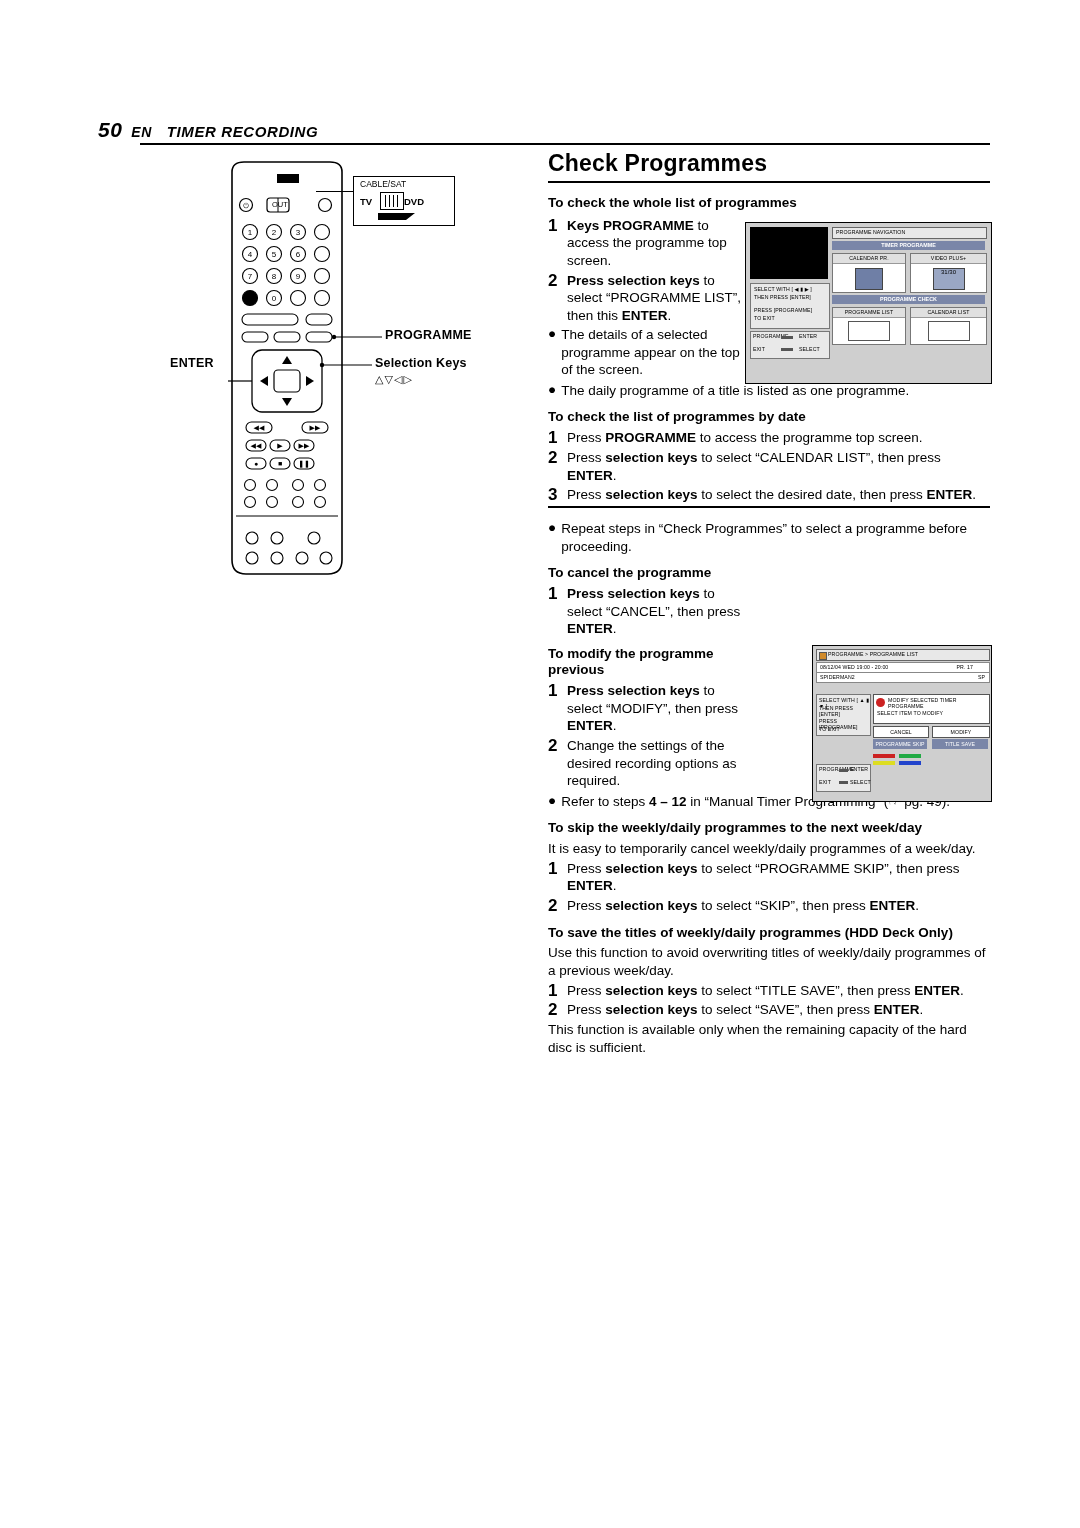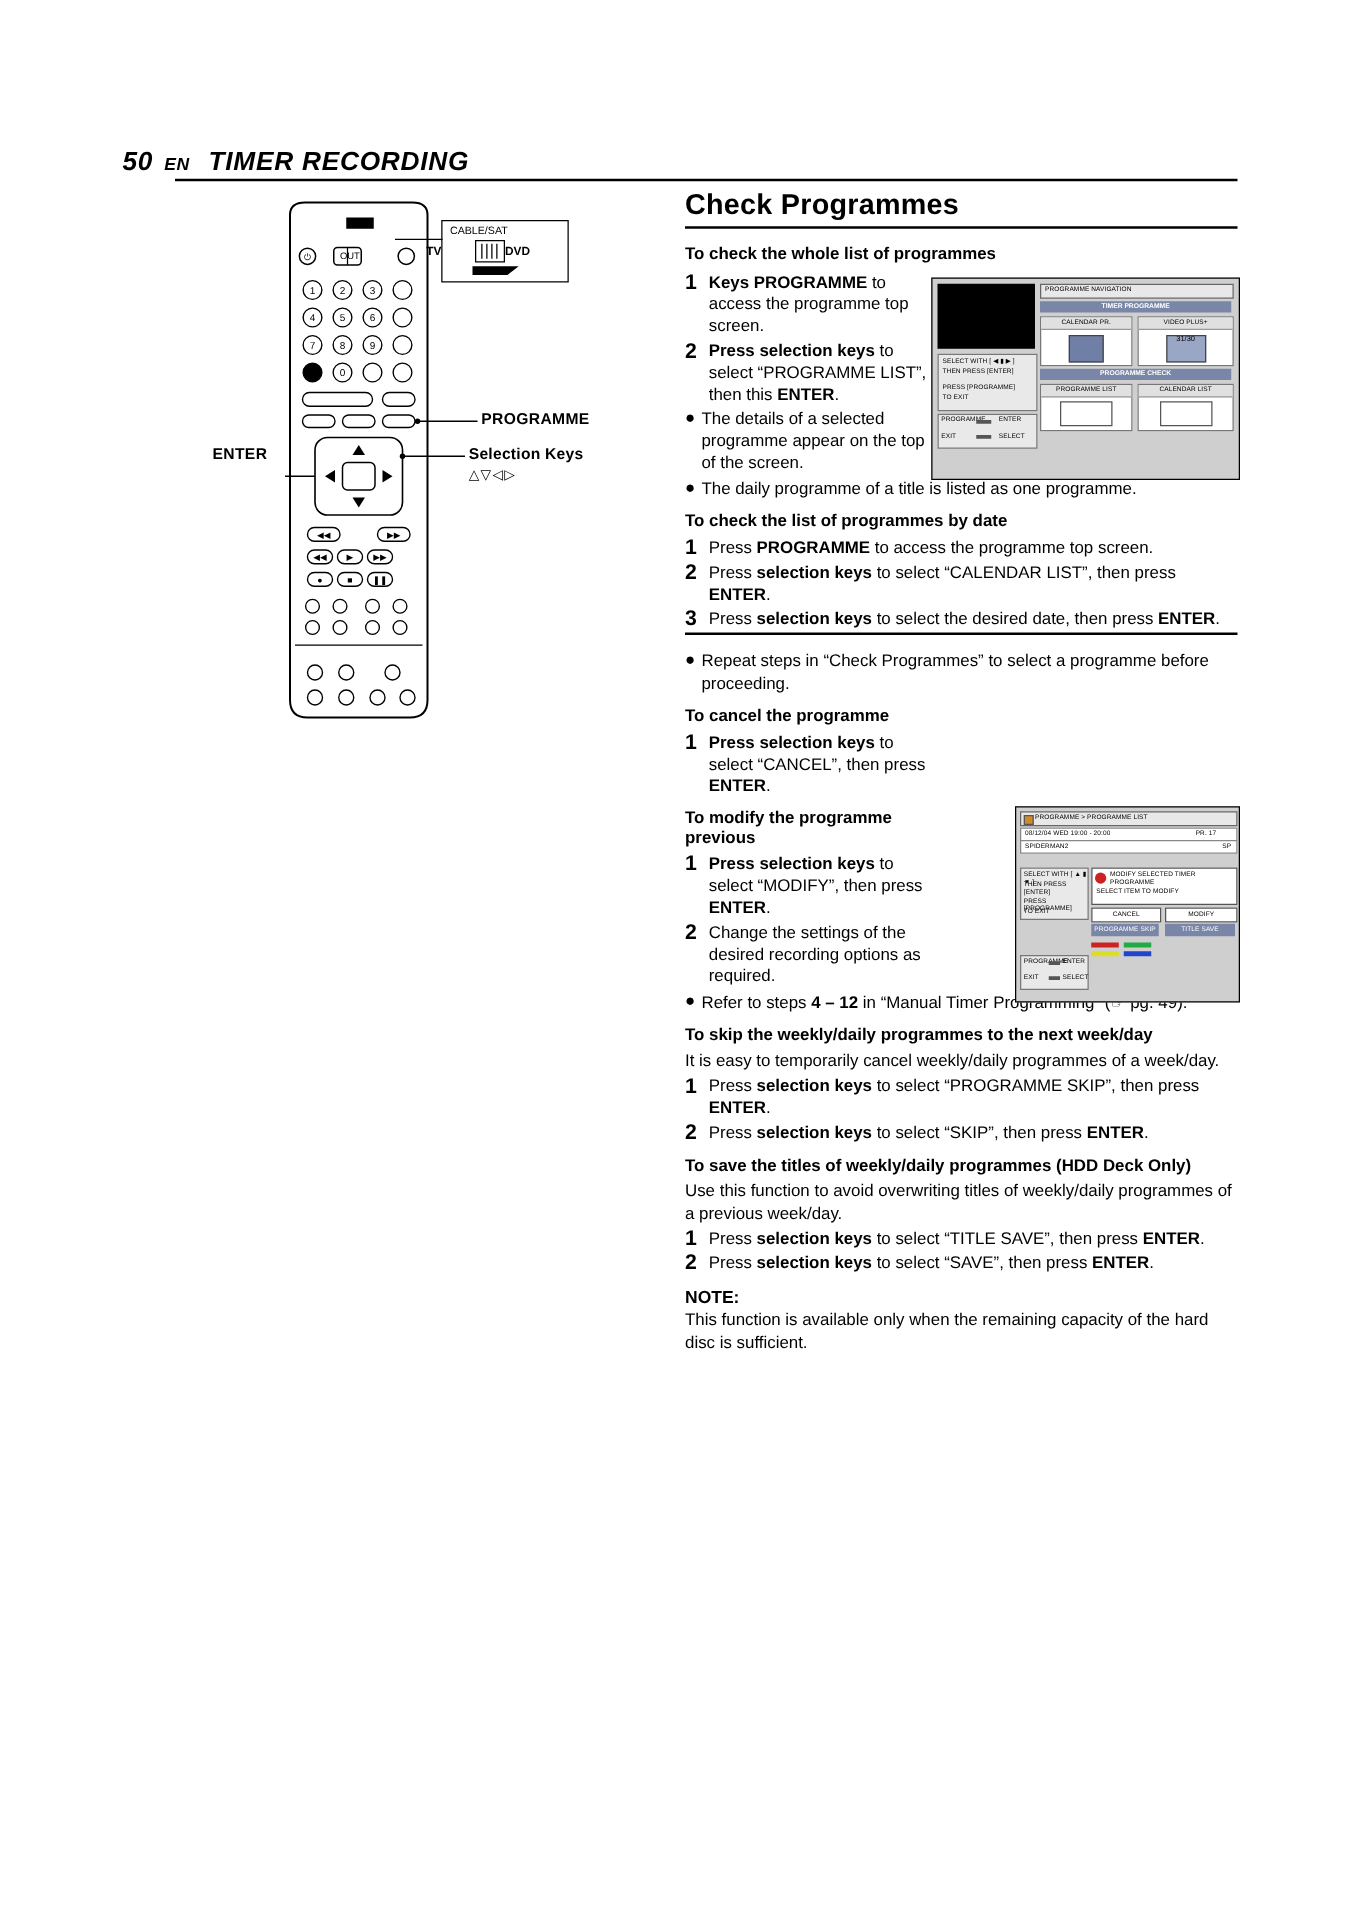--- a/index.html
+++ b/index.html
@@ -11,21 +11,21 @@
     position:relative;
     overflow:hidden;
   }
   .page{position:relative;width:873px;height:1528px;text-decoration:underline;}
 
   
   .hdr{position:absolute;left:98px;top:118px;width:892px;}
   .hdr-row{display:flex;align-items:baseline;gap:9px;}
   .pg-num{font-size:21px;font-weight:bold;font-style:italic;letter-spacing:.5px;}
   .pg-en{font-size:14px;font-weight:bold;font-style:italic;letter-spacing:.5px;}
-  .pg-sect{font-size:21px;font-weight:bold;font-style:italic;letter-spacing:.6px;margin-left:6px;}
+  .pg-sect{font-size:15px;font-weight:bold;font-style:italic;letter-spacing:.6px;margin-left:6px;}
   .hdr-rule{position:absolute;left:140px;top:143px;width:850px;height:2px;background:#000;}
 
   
   .remote-wrap{position:absolute;left:222px;top:160px;width:310px;height:420px;}
 
   
   .col{position:absolute;left:548px;top:150px;width:442px;}
   h1.sec{
     font-size:23px;font-weight:bold;margin:0 0 4px 0;letter-spacing:.2px;
   }
@@ -181,21 +181,21 @@
     </svg>
 
     <div style="position:absolute;left:163px;top:168px;font-size:12.5px;font-weight:bold;letter-spacing:.3px;">PROGRAMME</div>
     <div style="position:absolute;left:-52px;top:196px;font-size:12.5px;font-weight:bold;letter-spacing:.3px;">ENTER</div>
     <div style="position:absolute;left:153px;top:196px;font-size:12.5px;font-weight:bold;letter-spacing:.2px;">Selection Keys</div>
     <div style="position:absolute;left:153px;top:213px;font-size:11px;letter-spacing:1px;">△▽◁▷</div>
   </div>
 
   <div style="position:absolute;left:353px;top:176px;width:100px;height:48px;border:1px solid #000;background:#fff;"></div>
   <div style="position:absolute;left:360px;top:179px;font-size:8.5px;">CABLE/SAT</div>
-  <div style="position:absolute;left:341px;top:196px;font-size:9.5px;font-weight:bold;">TV</div>
+  <div style="position:absolute;left:360px;top:196px;font-size:9.5px;font-weight:bold;">TV</div>
   <div style="position:absolute;left:404px;top:196px;font-size:9.5px;font-weight:bold;">DVD</div>
   <div style="position:absolute;left:380px;top:192px;width:22px;height:16px;border:1px solid #000;background:#fff;">
     <div style="position:absolute;left:4px;top:2px;width:1px;height:12px;background:#000;"></div>
     <div style="position:absolute;left:8px;top:2px;width:1px;height:12px;background:#000;"></div>
     <div style="position:absolute;left:12px;top:2px;width:1px;height:12px;background:#000;"></div>
     <div style="position:absolute;left:16px;top:2px;width:1px;height:12px;background:#000;"></div>
   </div>
   <div style="position:absolute;left:378px;top:213px;width:28px;height:0;border-top:7px solid #000;border-right:9px solid transparent;"></div>
   <div style="position:absolute;left:272px;top:200px;font-size:7.5px;">OUT</div>
 
@@ -298,21 +298,20 @@
 
     <div class="step">
       <span class="n">1</span>
       <span class="b"><span>Press </span><b>selection keys</b><span> to select “TITLE SAVE”, then press </span><b>ENTER</b><span>.</span></span>
     </div>
     <div class="step">
       <span class="n">2</span>
       <span class="b"><span>Press </span><b>selection keys</b><span> to select “SAVE”, then press </span><b>ENTER</b><span>.</span></span>
     </div>
 
-    <div class="note-h">NOTE:</div>
     <p class="t">This function is available only when the remaining capacity of the hard disc is sufficient.</p>
   </div>
 
   <div class="shot" id="osd1">
 
     <div style="position:absolute;left:4px;top:4px;width:78px;height:52px;background:#000;"></div>
 
     <div style="position:absolute;left:86px;top:4px;width:153px;height:10px;background:#e8e8e8;border:1px solid #666;">
       <div class="tiny" style="position:absolute;left:3px;top:2px;">PROGRAMME NAVIGATION</div>
     </div>

